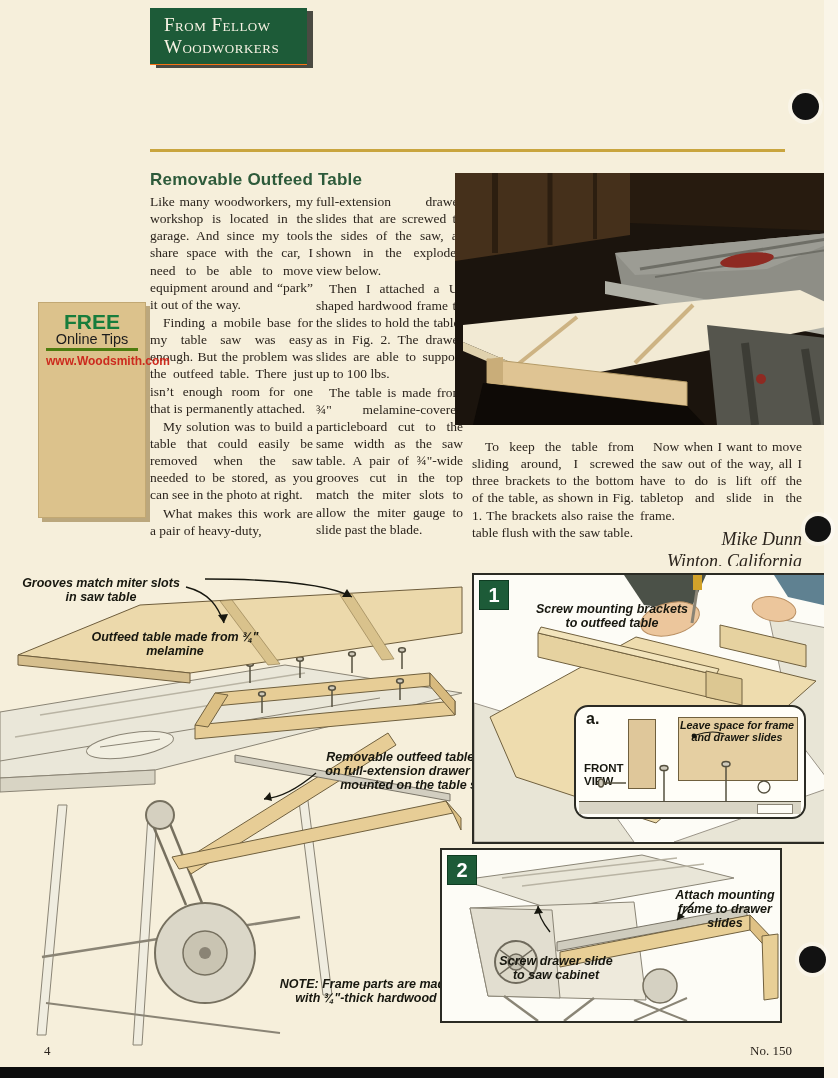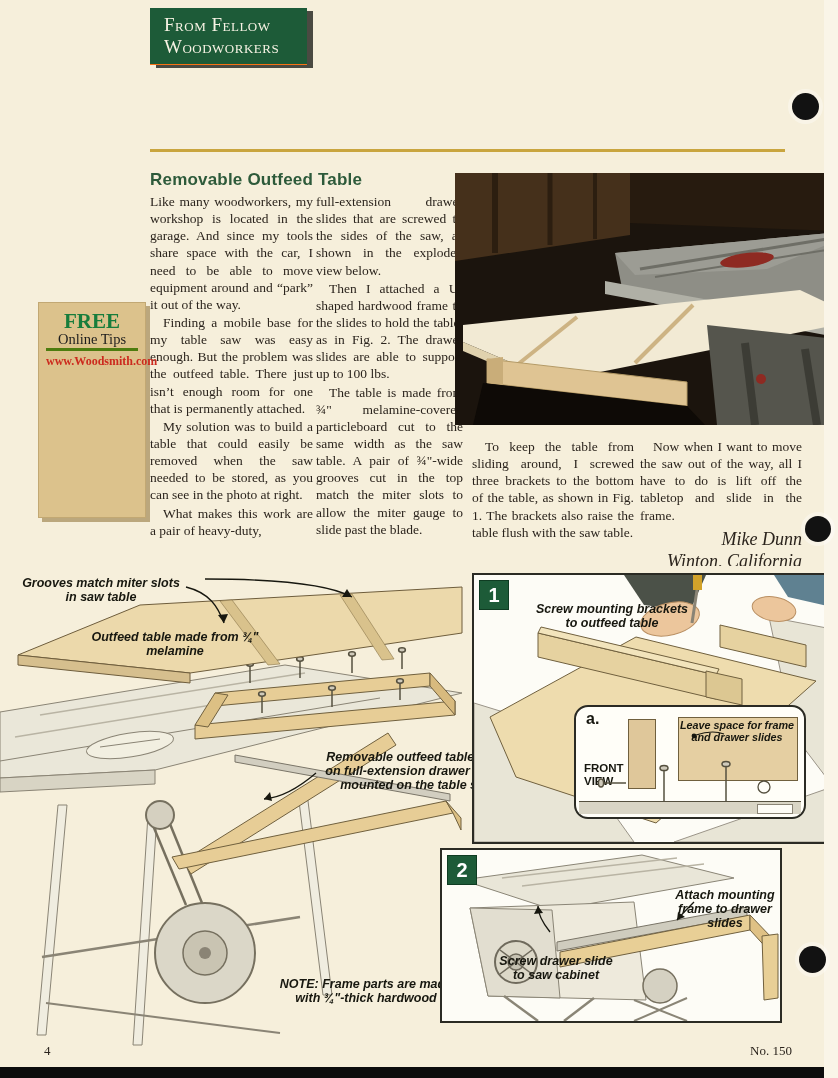--- a/index.html
+++ b/index.html
@@ -24,21 +24,21 @@
   .col p.ind{text-indent:13px;}
   .col1{left:150px;top:193px;width:163px;height:372px;overflow:hidden;}
   .col2{left:316px;top:193px;width:147px;height:372px;overflow:hidden;}
   .col3{left:472px;top:438px;width:162px;height:128px;overflow:hidden;}
   .col4{left:640px;top:438px;width:162px;height:128px;overflow:hidden;}
   .sig{text-align:right;font-style:italic;font-size:18px;margin-top:4px;line-height:1.25;}
 
   
   .sidebar{left:38px;top:302px;width:108px;height:216px;background:#dcc28c;
            border:1px solid #c2a873;box-shadow:4px 4px 0 #bba77d;box-sizing:border-box;
-           padding:8px 7px 6px 7px;text-align:center;font-family:Liberation Serif, serif;}
+           padding:8px 7px 6px 7px;text-align:center;font-family:Liberation Sans, sans-serif;}
   .free{color:#177d3c;font-weight:700;font-size:21px;line-height:1;}
   .online{color:#1c1c1c;font-size:14.5px;line-height:1.1;margin-bottom:0;text-align:center;}
   .side-body{font-size:10.6px;line-height:1.3;color:#33302a;text-align:center;margin:0 0 6px 0;}
   .side-url{color:#cc2a1e;font-weight:700;font-size:12px;border-top:3px solid #4d7c0f;padding-top:3px;}
 
   
   .photo{left:455px;top:173px;width:381px;height:252px;background:#1b140d;overflow:hidden;}
 
   
   .callout{font-family:"Liberation Sans",sans-serif;font-style:italic;font-size:12.5px;

